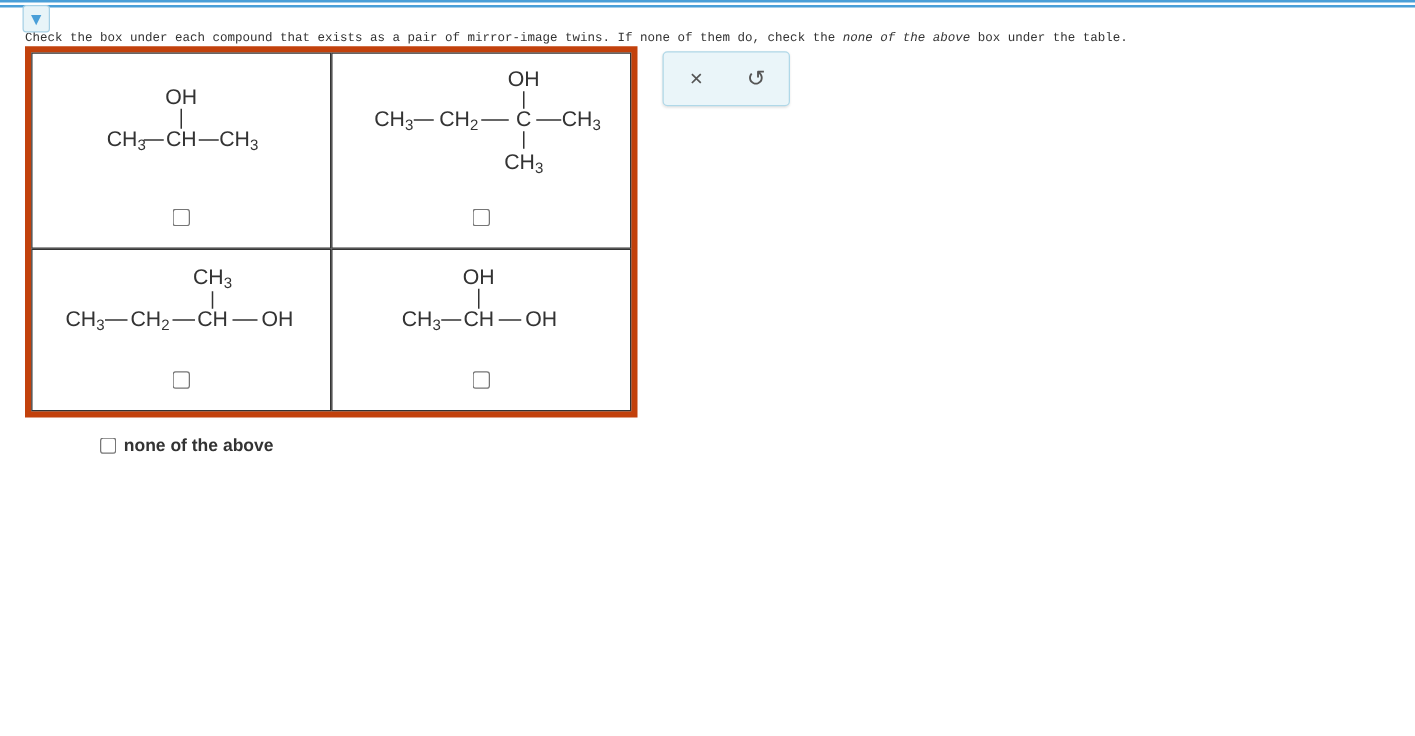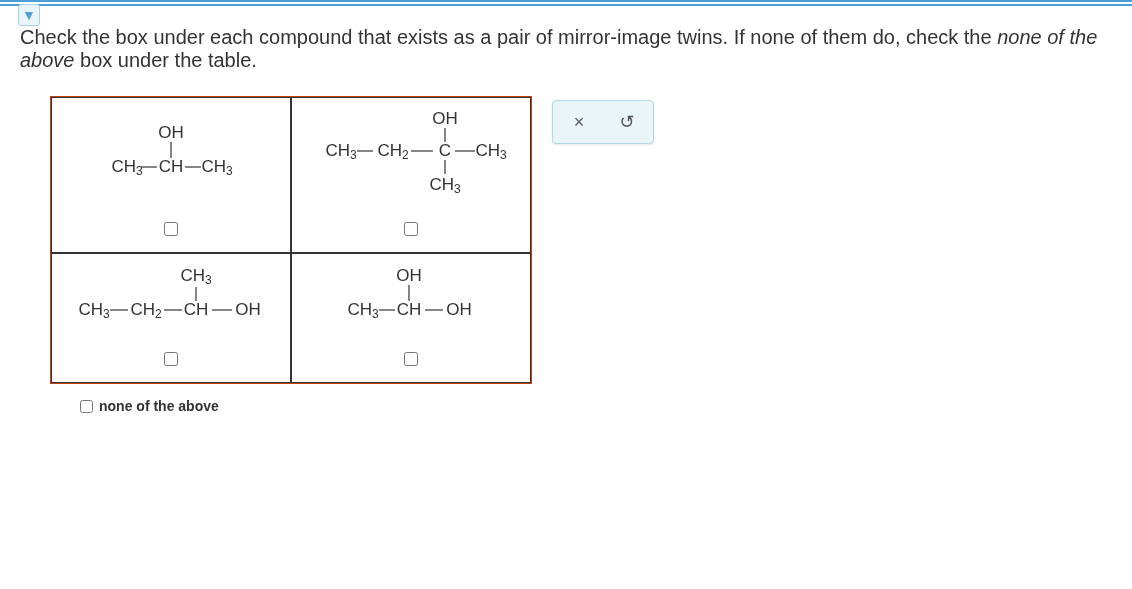--- a/index.html
+++ b/index.html
@@ -1,23 +1,23 @@
 <!DOCTYPE html>
 <html><head>
   <meta charset="utf-8">
   <style>
     * { box-sizing: border-box; margin: 0; padding: 0; }
     body { font-family: Arial, sans-serif; background: #fff; color: #333; }
     .top-bar { border-top: 2px solid #4a9fd8; border-bottom: 2px solid #4a9fd8; height: 6px; }
     .collapse-btn { position: absolute; top: 4px; left: 18px; width: 22px; height: 22px; background: #e8f4f8; border: 1px solid #a5d0e5; border-radius: 3px; display: flex; align-items: center; justify-content: center; cursor: pointer; }
     .content { padding: 12px 20px 20px 20px; }
-    .instruction { font-size: 20px; color: #333; margin-bottom: 24px; margin-top: 8px; }
+    .instruction { font-size: 10px; color: #333; margin-top: 8px; font-family: Liberation Mono, monospace; }
     .instruction em { font-style: italic; }
     .main-row { display: flex; align-items: flex-start; gap: 20px; }
-    .grid { border: 1px solid #c2410c; display: grid; grid-template-columns: 240px 240px; margin-left: 30px; }
+    .grid { border: 5px solid #c2410c; display: grid; grid-template-columns: 240px 240px; }
     .cell { border: 1px solid #333; padding: 12px 8px; display: flex; flex-direction: column; align-items: center; justify-content: flex-start; min-height: 150px; }
     .cell-bottom { min-height: 130px; }
     .structure { font-family: Arial, sans-serif; font-size: 17px; color: #333; text-align: center; line-height: 1.1; margin-bottom: 18px; flex: 1; display: flex; flex-direction: column; justify-content: center; }
     .checkbox-wrap { margin-top: auto; }
     .checkbox-wrap input { width: 14px; height: 14px; }
     .none-row { margin-left: 60px; margin-top: 14px; font-size: 14px; display: flex; align-items: center; gap: 6px; }
     .none-row strong { font-weight: bold; }
     .controls { border: 1px solid #b0d8e8; border-radius: 4px; background: #eaf5f9; display: flex; gap: 0; margin-top: 4px; box-shadow: 0 1px 2px rgba(0,0,0,0.1); padding: 2px; }
     .ctrl-btn { width: 48px; height: 38px; border: none; background: transparent; display: flex; align-items: center; justify-content: center; cursor: pointer; font-size: 18px; color: #555; }
     .chevron { color: #4a9fd8; font-size: 14px; line-height: 1; }

